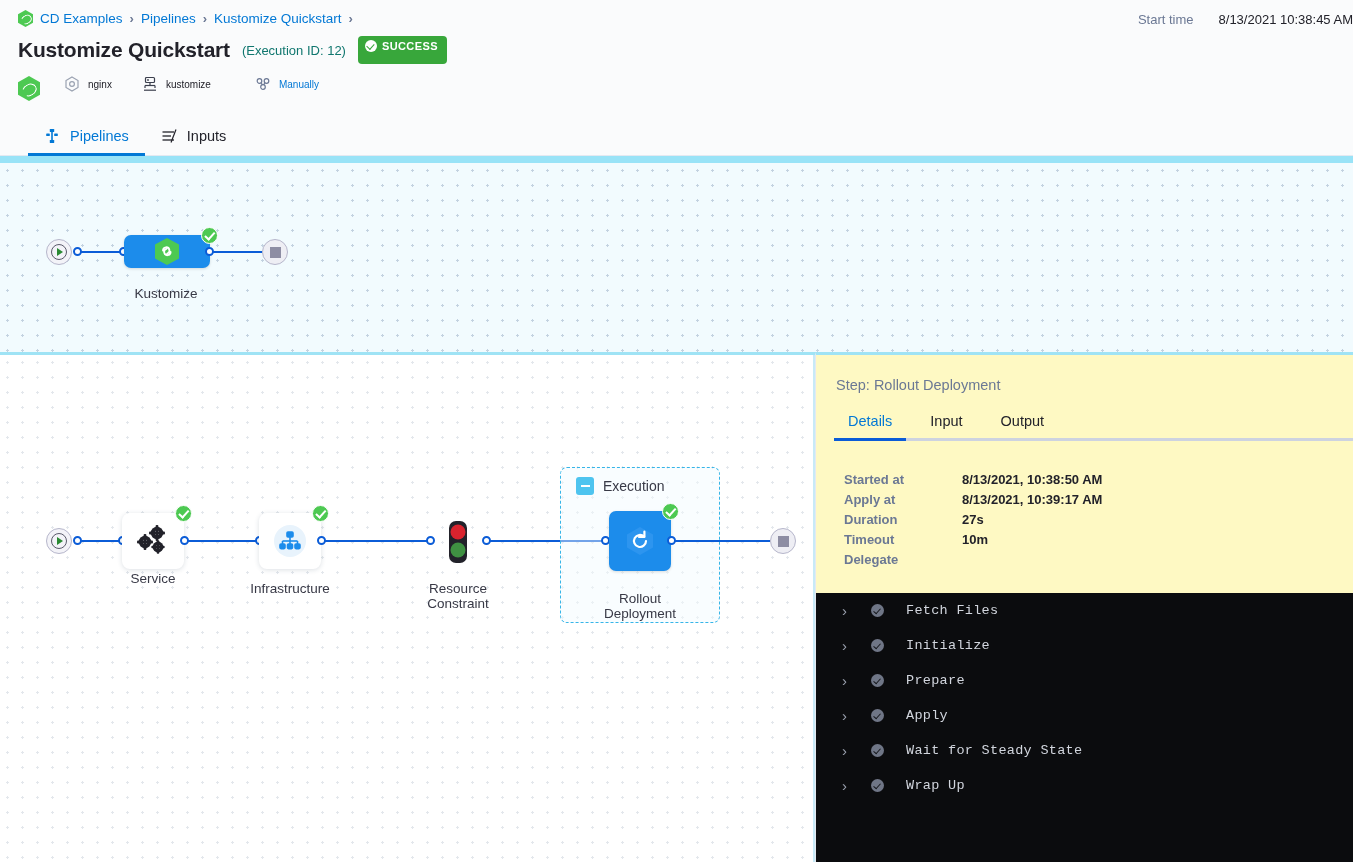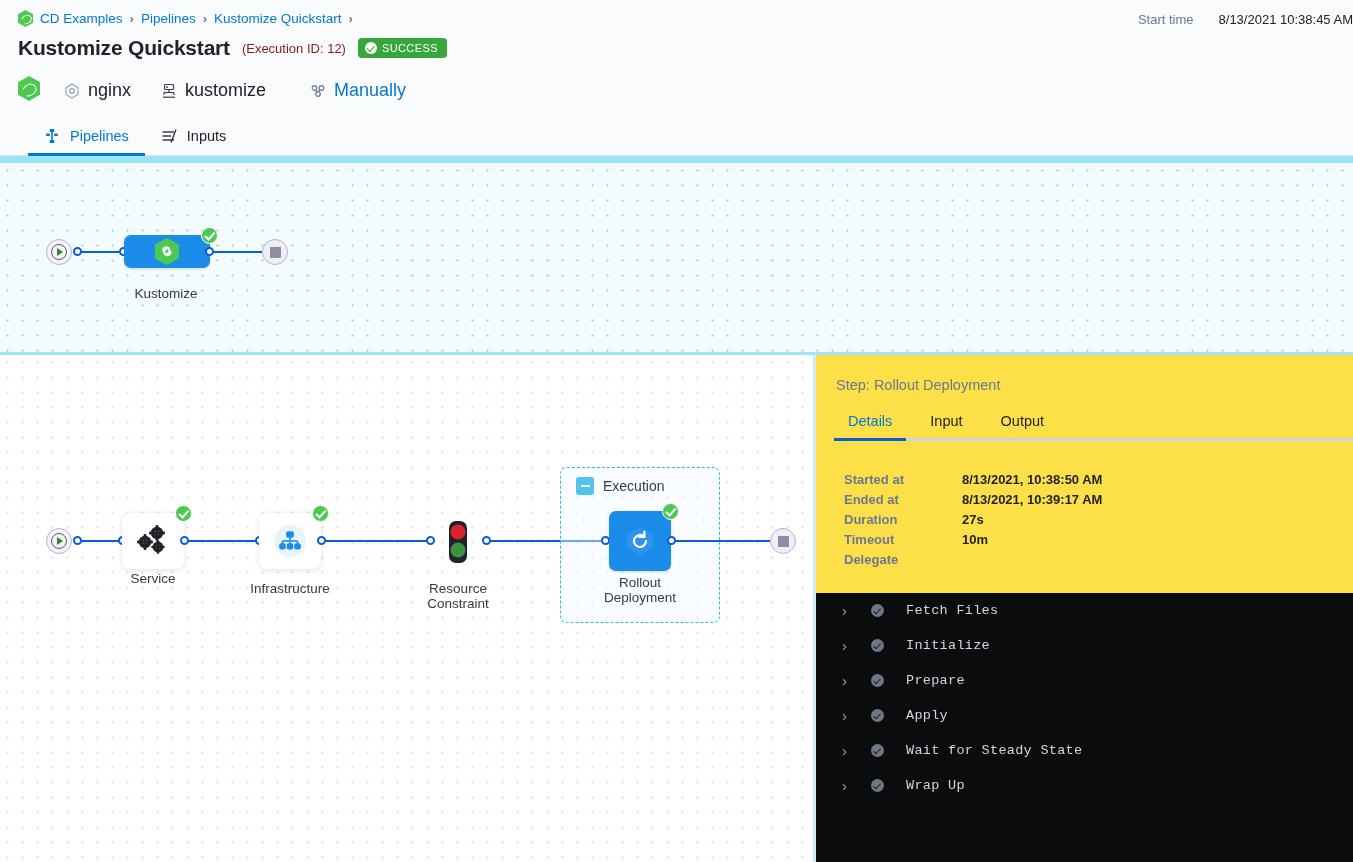--- a/index.html
+++ b/index.html
@@ -37,39 +37,39 @@
     border-left-color: transparent;
   }
   .hexlogo.big { width: 22px; height: 25px; }
   .hexlogo.big::after { left: 4px; top: 8px; width: 13px; height: 10px; }
 
   .titlerow {
     position: absolute; left: 18px; top: 36px;
     display: flex; align-items: center; gap: 12px;
   }
   .pg-title { font-size: 21px; font-weight: bold; color: #22222a; letter-spacing: -0.2px; }
-  .exec-id { font-size: 13px; color: #7f1d1d; }
+  .exec-id { font-size: 13px; color: #0f766e; }
   .badge-success {
     display: inline-flex; align-items: center; gap: 5px;
     background: #38a73b; color: #fff; border-radius: 4px;
-    padding: 4px 9px 4px 7px; font-size: 11px; font-weight: normal; letter-spacing: 0.4px;
+    padding: 4px 9px 12px 7px; font-size: 11px; font-weight: bold; letter-spacing: 0.4px;
   }
   .badge-check {
     width: 12px; height: 12px; border-radius: 50%; background: #fff;
     position: relative; flex: 0 0 auto;
   }
   .badge-check::after {
     content: ""; position: absolute; left: 3.2px; top: 2px;
     width: 3.5px; height: 6px; border: solid #38a73b;
     border-width: 0 1.8px 1.8px 0; transform: rotate(42deg);
   }
 
   .metarow {
     position: absolute; left: 18px; top: 76px;
-    display: flex; align-items: flex-end; font-size: 18px; color: #22222a;
+    display: flex; align-items: flex-start; font-size: 10px; color: #22222a;
   }
   .meta-item { display: flex; align-items: center; gap: 8px; }
   .meta-gap-1 { width: 24px; } .meta-gap-2 { width: 30px; } .meta-gap-3 { width: 44px; }
   .meta-link { color: #0278d5; }
 
   .ico { flex: 0 0 auto; display: block; }
 
   .starttime {
     position: absolute; right: 0px; top: 12px;
     display: flex; align-items: baseline; gap: 25px; font-size: 13px;
@@ -200,21 +200,21 @@
     content:""; position:absolute; left:3px; top:5px; width:9px; height:7px;
     border:1.6px solid #fff; border-radius:50%; border-left-color:transparent;
     transform: rotate(-30deg);
   }
   .pill-segments { left: 236px; top: 375px; width: 271px; justify-content: space-around; }
   .seg { font-size: 14px; color: #22222a; padding: 0 12px; }
 
   
   .rpanel {
     position: absolute; left: 815px; top: 352px; width: 538px; height: 510px;
-    background: #fde047; border-top: 3px solid #9fe3f5; border-left: 1px solid #e4e9f1;
+    background: #fef9c3; border-top: 3px solid #9fe3f5; border-left: 1px solid #e4e9f1;
   }
   .rp-title {
     position: absolute; left: 20px; top: 22px; font-size: 14.5px;
     color: #6b7894; font-weight: 500;
   }
   .rp-tabs {
     position: absolute; left: 18px; top: 58px; right: 0;
     display: flex; align-items: flex-end; gap: 10px;
     border-bottom: 3px solid #cdd3e0;
   }
@@ -472,21 +472,21 @@
     <div class="dot-o" style="left:601px; top:181px;"></div>
     <div class="node-blue" style="left:609px; top:156px; width:62px; height:60px;">
       <svg width="34" height="34" viewBox="0 0 34 34">
         <polygon points="17,3 30,10.5 30,23.5 17,31 4,23.5 4,10.5" fill="#2d95ef"></polygon>
         <path d="M23 17 a6 6 0 1 1 -1.9 -4.4" fill="none" stroke="#fff" stroke-width="2.2" stroke-linecap="round"></path>
         <polyline points="21.4,7.6 21.4,13 16,13" fill="none" stroke="#fff" stroke-width="2.2" stroke-linecap="round" stroke-linejoin="round"></polyline>
       </svg>
       <span class="check-badge" style="right:-8px; top:-8px;"></span>
     </div>
     <div class="dot-o" style="left:667px; top:181px;"></div>
-    <div class="node-label" style="left:588px; top:220px; width:104px;">
+    <div class="node-label" style="left:588px; top:236px; width:104px;">
       <span>Rollout</span><br>
       <span>Deployment</span>
     </div>
 
     <div class="edge" style="left:674px; top:185px; width:96px;"></div>
     <div class="node-end" style="left:770px; top:173px;">
       <span class="sq"></span>
     </div>
   </div>
 
@@ -498,21 +498,21 @@
       <div class="rp-tab">Input</div>
       <div class="rp-tab">Output</div>
     </div>
 
     <div class="rp-details">
       <div class="drow">
         <span class="dkey">Started at</span>
         <span class="dval">8/13/2021, 10:38:50 AM</span>
       </div>
       <div class="drow">
-        <span class="dkey">Ended at</span>
+        <span class="dkey">Apply at</span>
         <span class="dval">8/13/2021, 10:39:17 AM</span>
       </div>
       <div class="drow">
         <span class="dkey">Duration</span>
         <span class="dval">27s</span>
       </div>
       <div class="drow">
         <span class="dkey">Timeout</span>
         <span class="dval">10m</span>
       </div>

